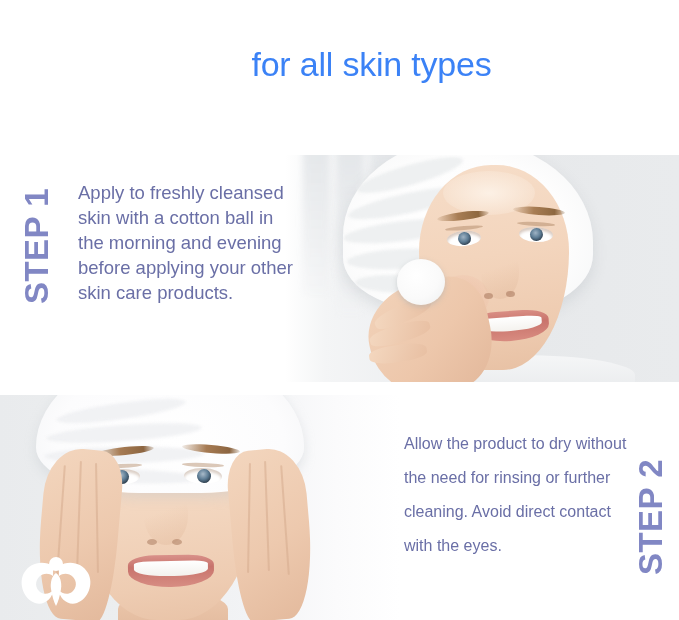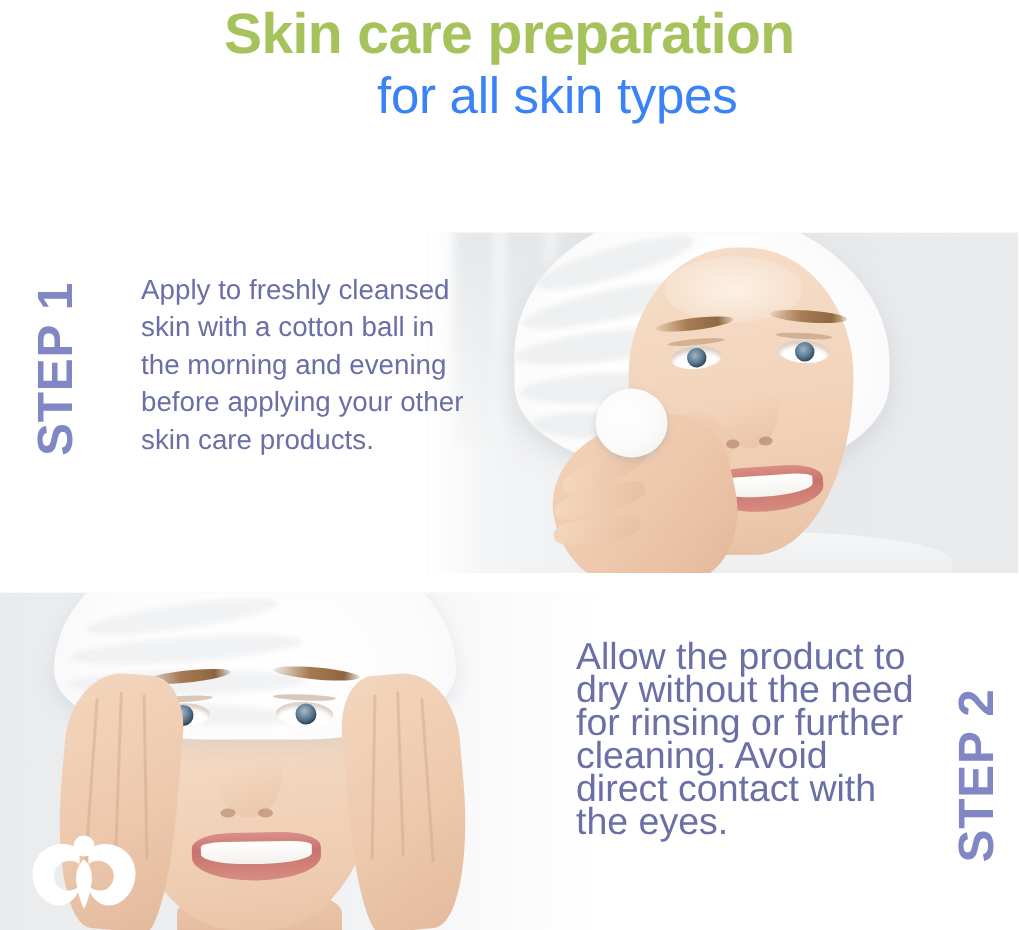--- a/index.html
+++ b/index.html
@@ -266,21 +266,21 @@
     top: 200px;
     width: 230px;
     height: 40px;
     background: linear-gradient(180deg, #f5f6f7, #e8eaec);
     border-radius: 50% 50% 0 0;
   }
 
   
   .step1-text {
     position: absolute;
-    left: 94px;
+    left: 78px;
     top: 180px;
     width: 215px;
     font-size: 18.5px;
     line-height: 25px;
     color: #6a6fa6;
   }
   .step1-label {
     position: absolute;
     left: -51px;
     top: 227px;
@@ -460,25 +460,25 @@
     top: 198px;
     width: 110px;
     height: 40px;
     background: linear-gradient(180deg, #ecc8ad, #e2b99c);
     border-radius: 40% 40% 0 0;
   }
 
   
   .step2-text {
     position: absolute;
-    left: 384px;
+    left: 404px;
     top: 427px;
     width: 228px;
-    font-size: 25px;
-    line-height: 22px;
+    font-size: 16px;
+    line-height: 34px;
     color: #6a6fa6;
   }
   .step2-label {
     position: absolute;
     left: 563px;
     top: 498px;
     width: 176px;
     font-size: 33px;
     font-weight: bold;
     letter-spacing: 0.5px;
@@ -497,21 +497,20 @@
     width: 76px;
     height: 62px;
   }
 </style>
 </head>
 <body>
 
 <div class="page">
 
   <div class="header">
-    <div class="title-main">Skin care preparation</div>
     <div class="title-sub">for all skin types</div>
   </div>
 
 
   <div class="step1-section">
     <div class="photo1">
       <div class="photo1-bg"></div>
       <div class="photo1-panel ph1-p1"></div>
       <div class="photo1-panel ph1-p2"></div>
       <div class="photo1-panel ph1-p3"></div>

